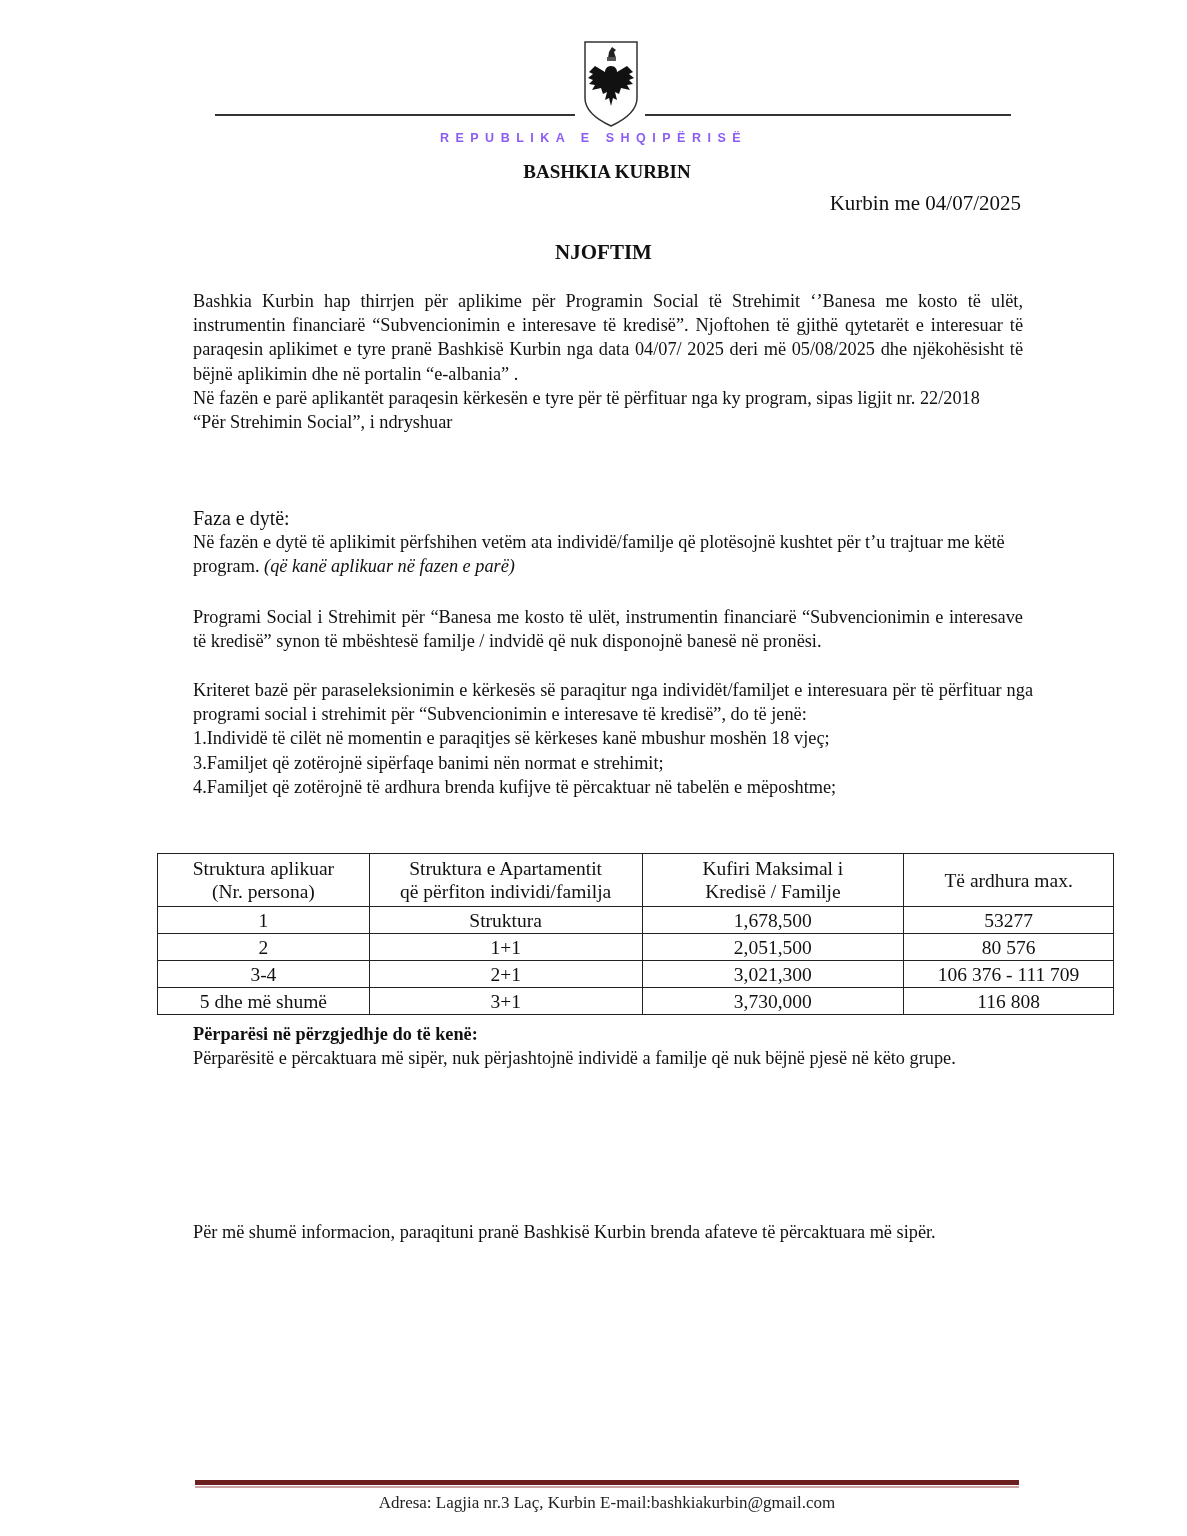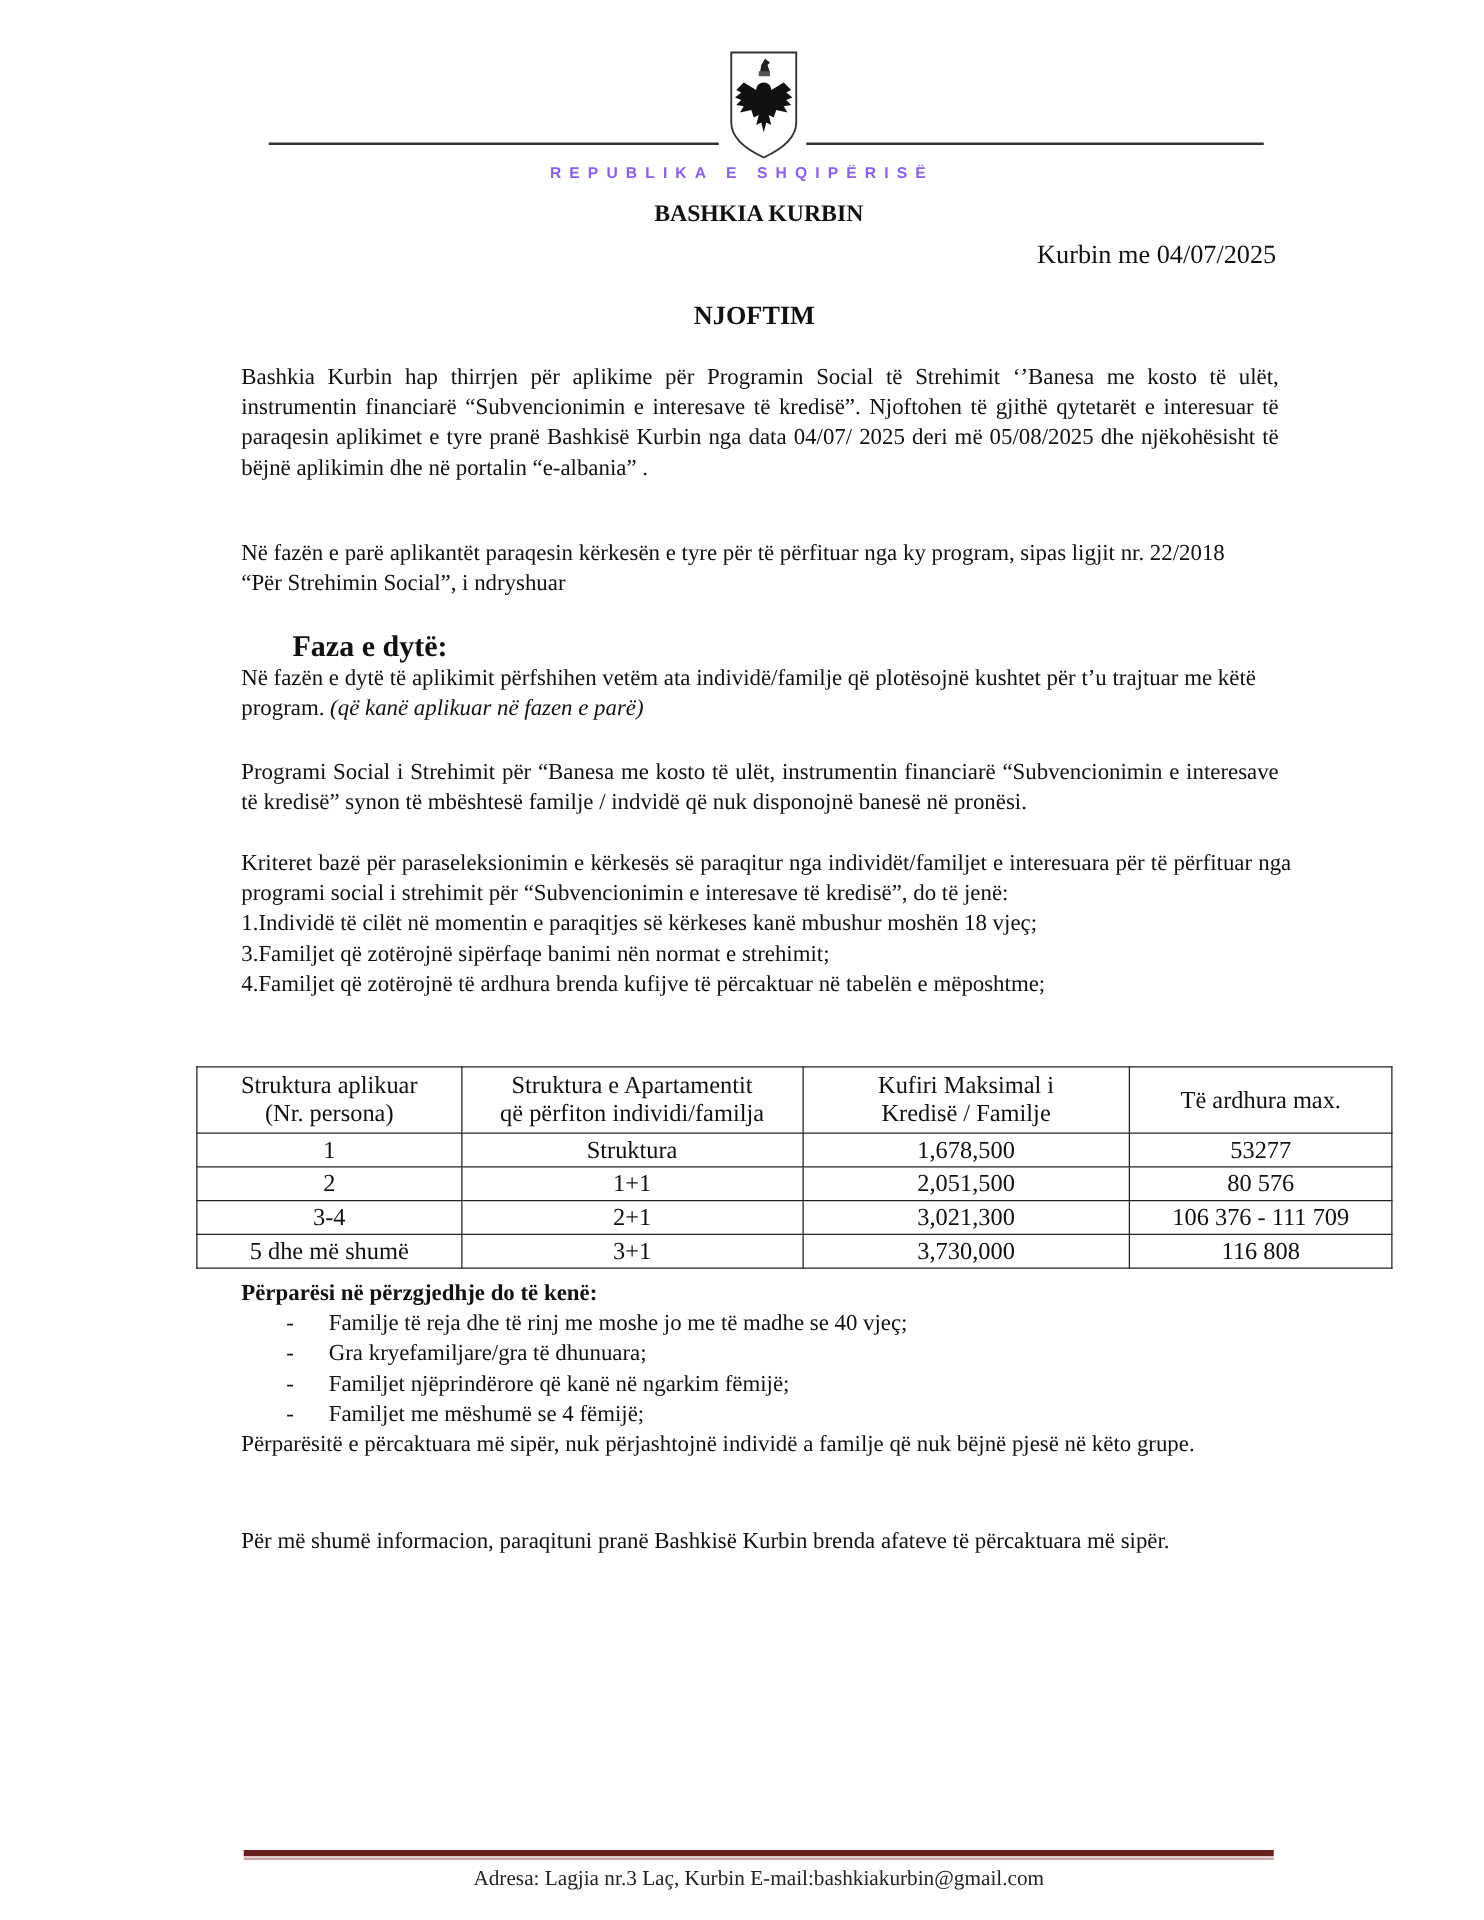--- a/index.html
+++ b/index.html
@@ -15,21 +15,21 @@
                  letter-spacing: 6.5px; color: #8b5cf6; }
     .org { position: absolute; left: 0; width: 1214px; top: 161px; text-align: center;
            font-weight: bold; font-size: 19px; }
     .date { position: absolute; right: 166px; top: 191px; font-size: 21px; }
     .title { position: absolute; left: 0; width: 1187px; top: 240px; text-align: center;
              font-weight: bold; font-size: 21px; margin-left: 10px; }
     
     .p { position: absolute; left: 193px; width: 830px; font-size: 18.3px; line-height: 24.2px; }
     .justify { text-align: justify; text-align-last: left; }
     .bold { font-weight: bold; }
-    .h2 { font-weight: bold; font-size: 24px; margin-left: 41px; }
+    .h2 { font-weight: normal; font-size: 20px; }
     .ital { font-style: italic; }
     
     table.grid { position: absolute; left: 157px; top: 853px; width: 957px;
                  border-collapse: collapse; font-size: 19.5px; }
     table.grid td, table.grid th { border: 1.5px solid #222; text-align: center;
                  padding: 0 4px; font-weight: normal; line-height: 25px; }
     table.grid th { height: 52px; line-height: 23px; }
     table.grid td { height: 26px; line-height: 25px; }
     ul.dash { list-style: none; margin: 0; padding: 0; }
     ul.dash li { position: relative; padding-left: 70px; }
@@ -51,21 +51,21 @@
   <path d="M28 26 C24 26 22 29 22 32 L12 26 L6 32 L10 34 L5 38 L10 40 L6 44 L12 45 L9 50 L18 48 L20 54 L24 52 L22 60 L26 58 L28 66 L30 58 L34 60 L32 52 L36 54 L38 48 L47 50 L44 45 L50 44 L46 40 L51 38 L46 34 L50 32 L44 26 L34 32 C34 29 32 26 28 26 Z" fill="#111"></path>
 </svg>
 <div class="republika">REPUBLIKA E SHQIPËRISË</div>
 <div class="org">BASHKIA KURBIN</div>
 <div class="date">Kurbin me 04/07/2025</div>
 <div class="title">NJOFTIM</div>
 
 <div class="p justify" style="top:289px;">Bashkia Kurbin hap thirrjen për aplikime për Programin Social të Strehimit ‘’Banesa me kosto të ulët, instrumentin financiarë “Subvencionimin e interesave të kredisë”. Njoftohen të gjithë qytetarët e interesuar të paraqesin aplikimet e tyre pranë Bashkisë Kurbin nga data 04/07/ 2025 deri më 05/08/2025 dhe njëkohësisht të bëjnë aplikimin dhe në portalin “e-albania” .</div>
 
 <div class="p" style="top:386px;">
-  <div style="width:820px;margin-top:44px;">Në fazën e parë aplikantët paraqesin kërkesën e tyre për të përfituar nga ky program, sipas ligjit nr. 22/2018 “Për Strehimin Social”, i ndryshuar</div>
+  <div style="width:820px;">Në fazën e parë aplikantët paraqesin kërkesën e tyre për të përfituar nga ky program, sipas ligjit nr. 22/2018 “Për Strehimin Social”, i ndryshuar</div>
 </div>
 
 <div class="p" style="top:506px;">
   <div class="h2">Faza e dytë:</div>
   <div style="width:820px;">
     <span>Në fazën e dytë të aplikimit përfshihen vetëm ata individë/familje që plotësojnë kushtet për t’u trajtuar me këtë program.</span>
     <span class="ital">(që kanë aplikuar në fazen e parë)</span>
   </div>
 </div>
 
@@ -114,26 +114,20 @@
     <td>5 dhe më shumë</td>
     <td>3+1</td>
     <td>3,730,000</td>
     <td>116 808</td>
   </tr>
 </tbody>
   </table>
 
 <div class="p" style="top:1022px; width:820px;">
   <div class="bold">Përparësi në përzgjedhje do të kenë:</div>
-  <ul class="dash">
-    <li>Familje të reja dhe të rinj me moshe jo me të madhe se 40 vjeç;</li>
-    <li>Gra kryefamiljare/gra të dhunuara;</li>
-    <li>Familjet njëprindërore që kanë në ngarkim fëmijë;</li>
-    <li>Familjet me mëshumë se 4 fëmijë;</li>
-  </ul>
   <div>Përparësitë e përcaktuara më sipër, nuk përjashtojnë individë a familje që nuk bëjnë pjesë në këto grupe.</div>
 </div>
 
 <div class="p" style="top:1220px; width:820px;">Për më shumë informacion, paraqituni pranë Bashkisë Kurbin brenda afateve të përcaktuara më sipër.</div>
 
 <div class="fline1" style="background: rgb(107, 31, 31);"></div>
 <div class="fline2" style="background: rgb(201, 163, 163);"></div>
 <div class="footer">Adresa: Lagjia nr.3 Laç, Kurbin E-mail:bashkiakurbin@gmail.com</div>
 
 </body></html>

